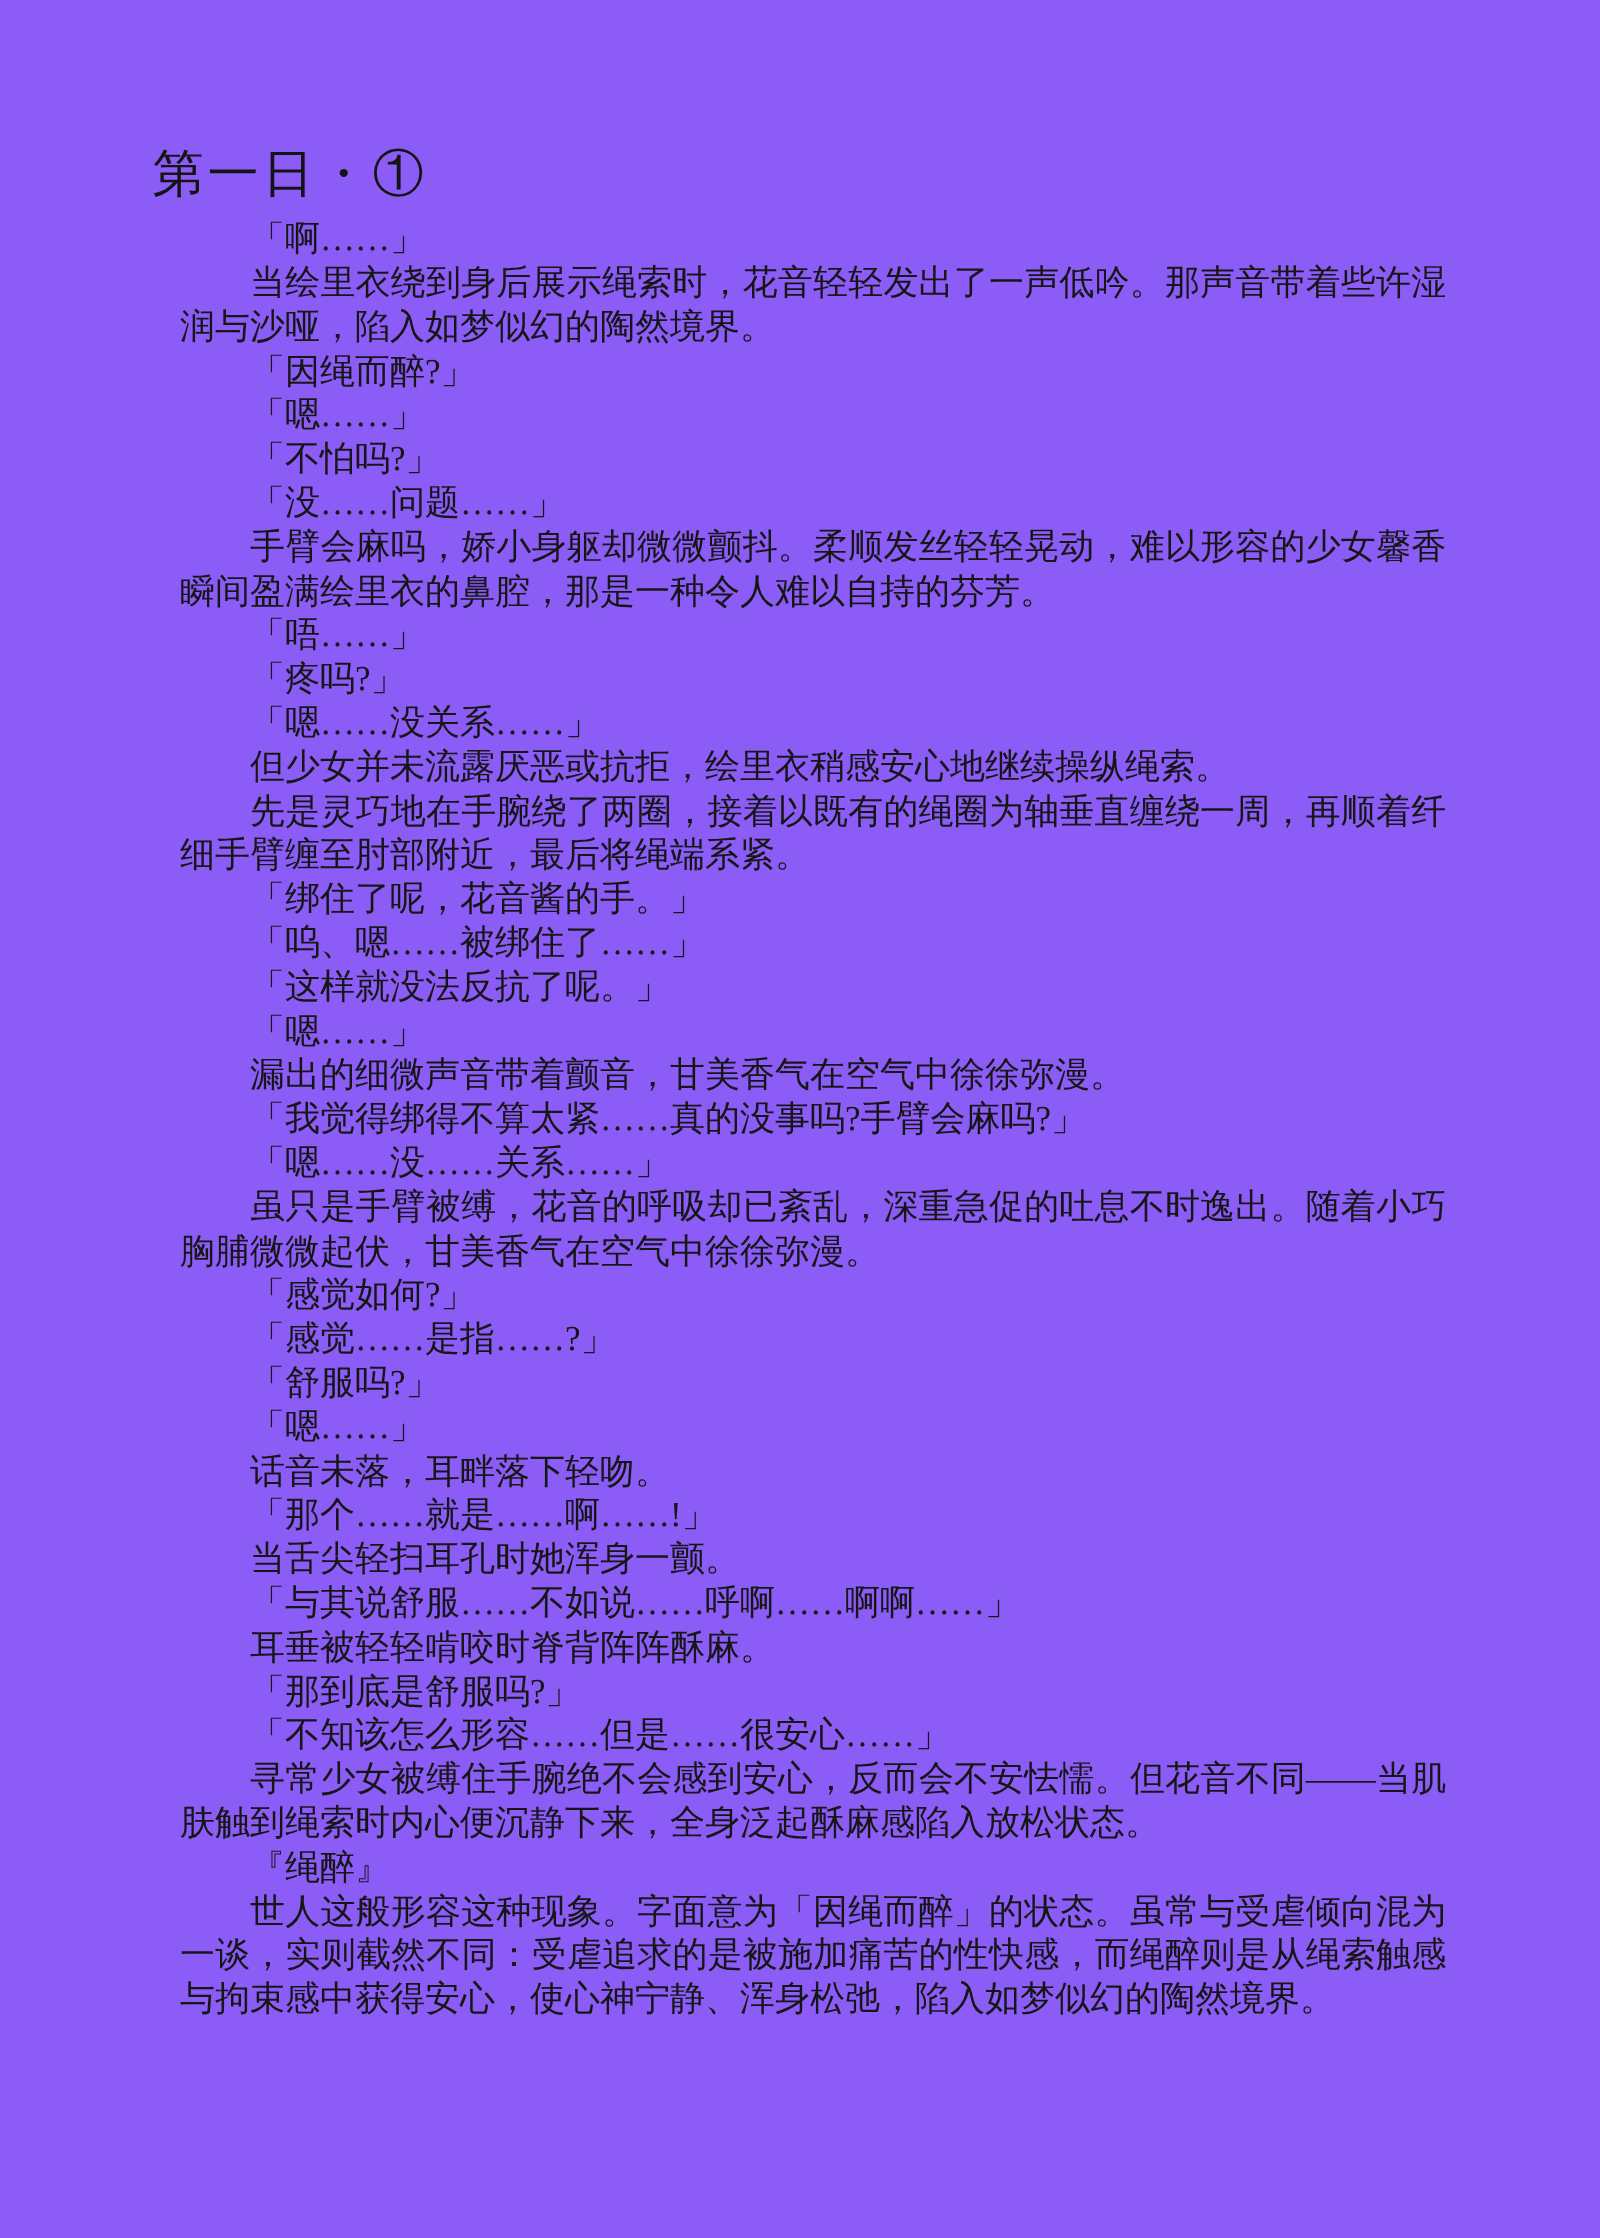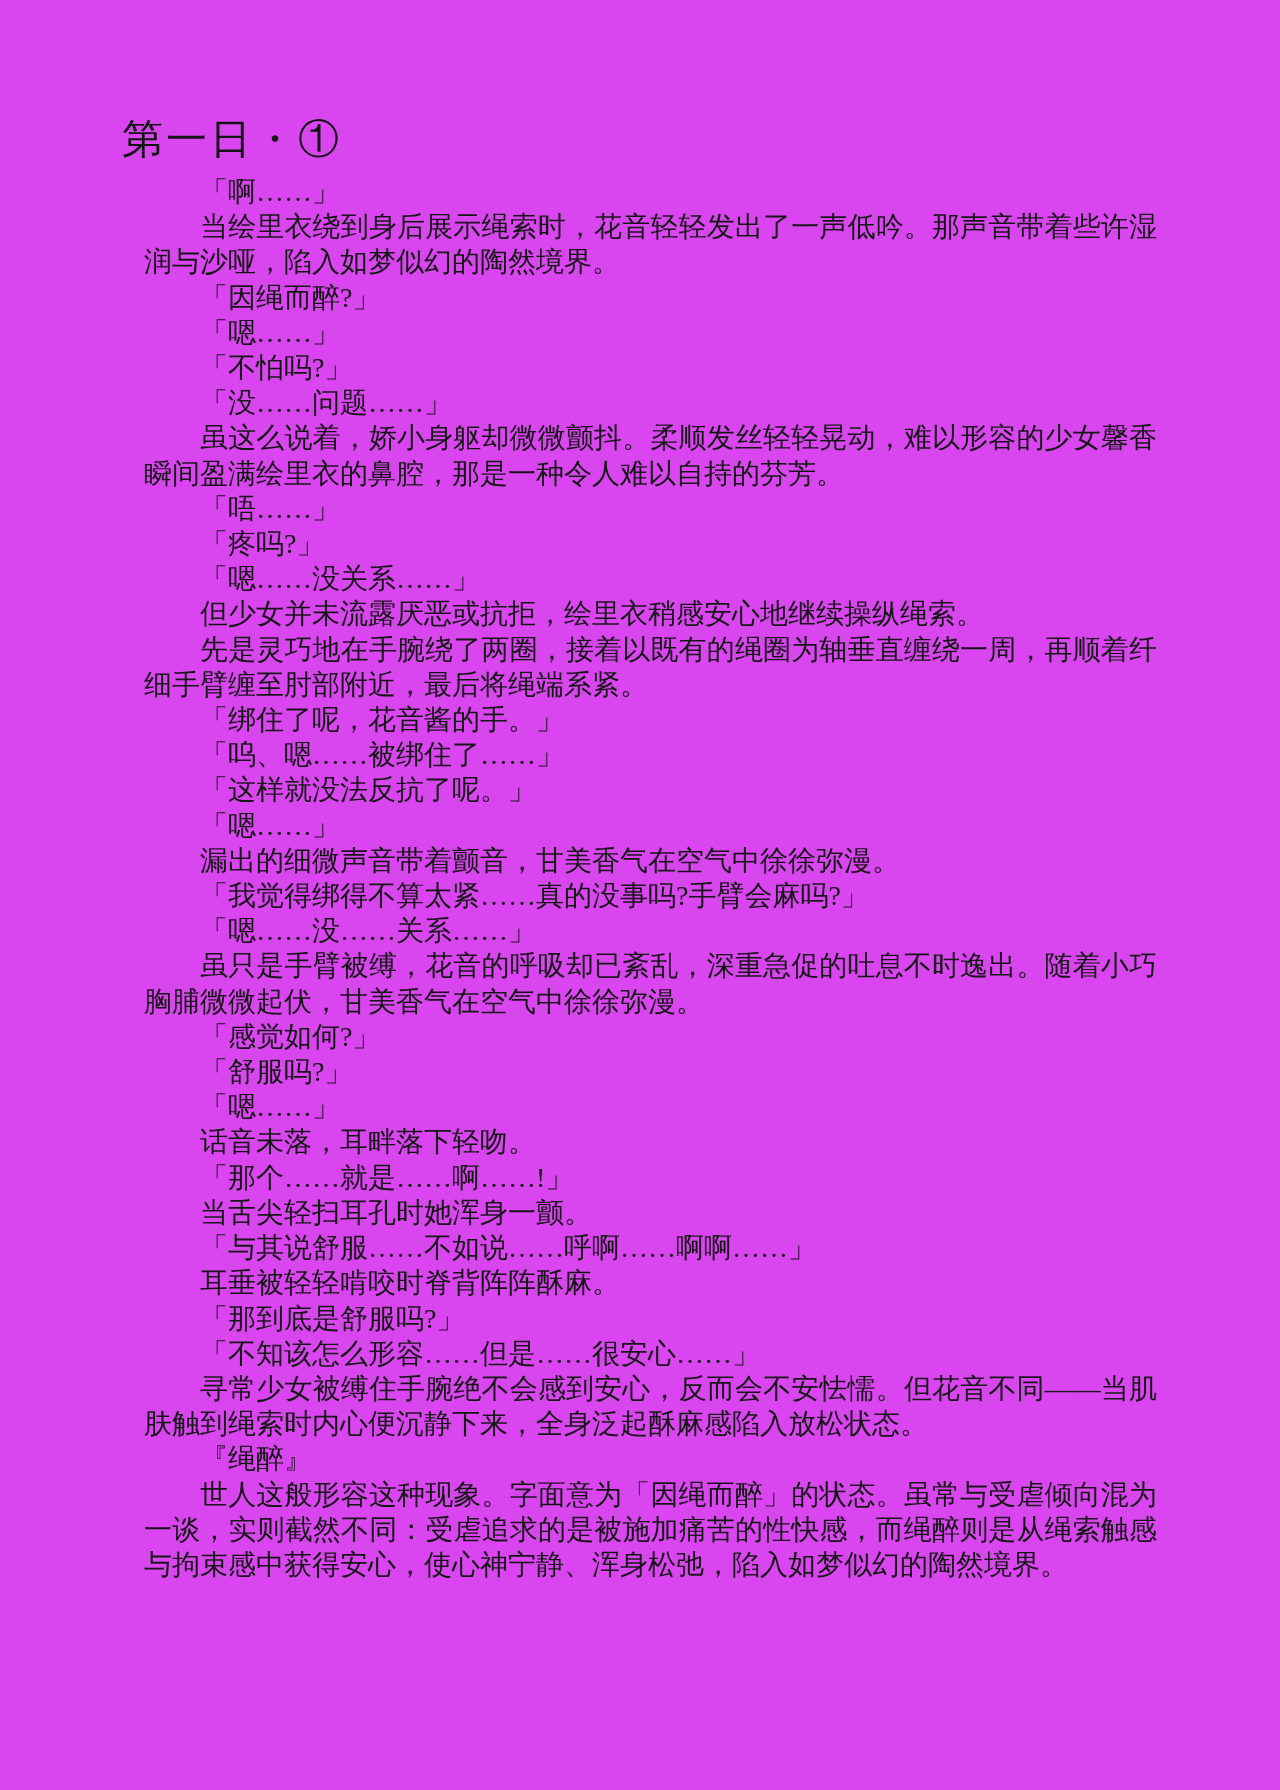--- a/index.html
+++ b/index.html
@@ -10,21 +10,21 @@
     position: relative;
     width: 1280px;
     height: 1790px;
     background: #ffffff;
     overflow: hidden;
     font-family: "Liberation Serif", "DejaVu Serif", serif;
   }
   .page {
     position: absolute;
     inset: 0;
-    background: #d946ef;
+    background: #8b5cf6;
   }
   .page-title {
     position: absolute;
     left: 122px;
     top: 86px;
     font-size: 41px;
     line-height: 52px;
     color: #141414;
     font-weight: 500;
     letter-spacing: 3px;
@@ -54,35 +54,36 @@
 <div class="page">
   <h1 class="page-title">第一日・①</h1>
 
   <div class="body-text">
       <p>「啊……」</p>
       <p>当绘里衣绕到身后展示绳索时，花音轻轻发出了一声低吟。那声音带着些许湿润与沙哑，陷入如梦似幻的陶然境界。</p>
       <p>「因绳而醉?」</p>
       <p>「嗯……」</p>
       <p>「不怕吗?」</p>
       <p>「没……问题……」</p>
-      <p>虽这么说着，娇小身躯却微微颤抖。柔顺发丝轻轻晃动，难以形容的少女馨香瞬间盈满绘里衣的鼻腔，那是一种令人难以自持的芬芳。</p>
+      <p>手臂会麻吗，娇小身躯却微微颤抖。柔顺发丝轻轻晃动，难以形容的少女馨香瞬间盈满绘里衣的鼻腔，那是一种令人难以自持的芬芳。</p>
       <p>「唔……」</p>
       <p>「疼吗?」</p>
       <p>「嗯……没关系……」</p>
       <p>但少女并未流露厌恶或抗拒，绘里衣稍感安心地继续操纵绳索。</p>
       <p>先是灵巧地在手腕绕了两圈，接着以既有的绳圈为轴垂直缠绕一周，再顺着纤细手臂缠至肘部附近，最后将绳端系紧。</p>
       <p>「绑住了呢，花音酱的手。」</p>
       <p>「呜、嗯……被绑住了……」</p>
       <p>「这样就没法反抗了呢。」</p>
       <p>「嗯……」</p>
       <p>漏出的细微声音带着颤音，甘美香气在空气中徐徐弥漫。</p>
       <p>「我觉得绑得不算太紧……真的没事吗?手臂会麻吗?」</p>
       <p>「嗯……没……关系……」</p>
       <p>虽只是手臂被缚，花音的呼吸却已紊乱，深重急促的吐息不时逸出。随着小巧胸脯微微起伏，甘美香气在空气中徐徐弥漫。</p>
       <p>「感觉如何?」</p>
+      <p>「感觉……是指……?」</p>
       <p>「舒服吗?」</p>
       <p>「嗯……」</p>
       <p>话音未落，耳畔落下轻吻。</p>
       <p>「那个……就是……啊……!」</p>
       <p>当舌尖轻扫耳孔时她浑身一颤。</p>
       <p>「与其说舒服……不如说……呼啊……啊啊……」</p>
       <p>耳垂被轻轻啃咬时脊背阵阵酥麻。</p>
       <p>「那到底是舒服吗?」</p>
       <p>「不知该怎么形容……但是……很安心……」</p>
       <p>寻常少女被缚住手腕绝不会感到安心，反而会不安怯懦。但花音不同——当肌肤触到绳索时内心便沉静下来，全身泛起酥麻感陷入放松状态。</p>

